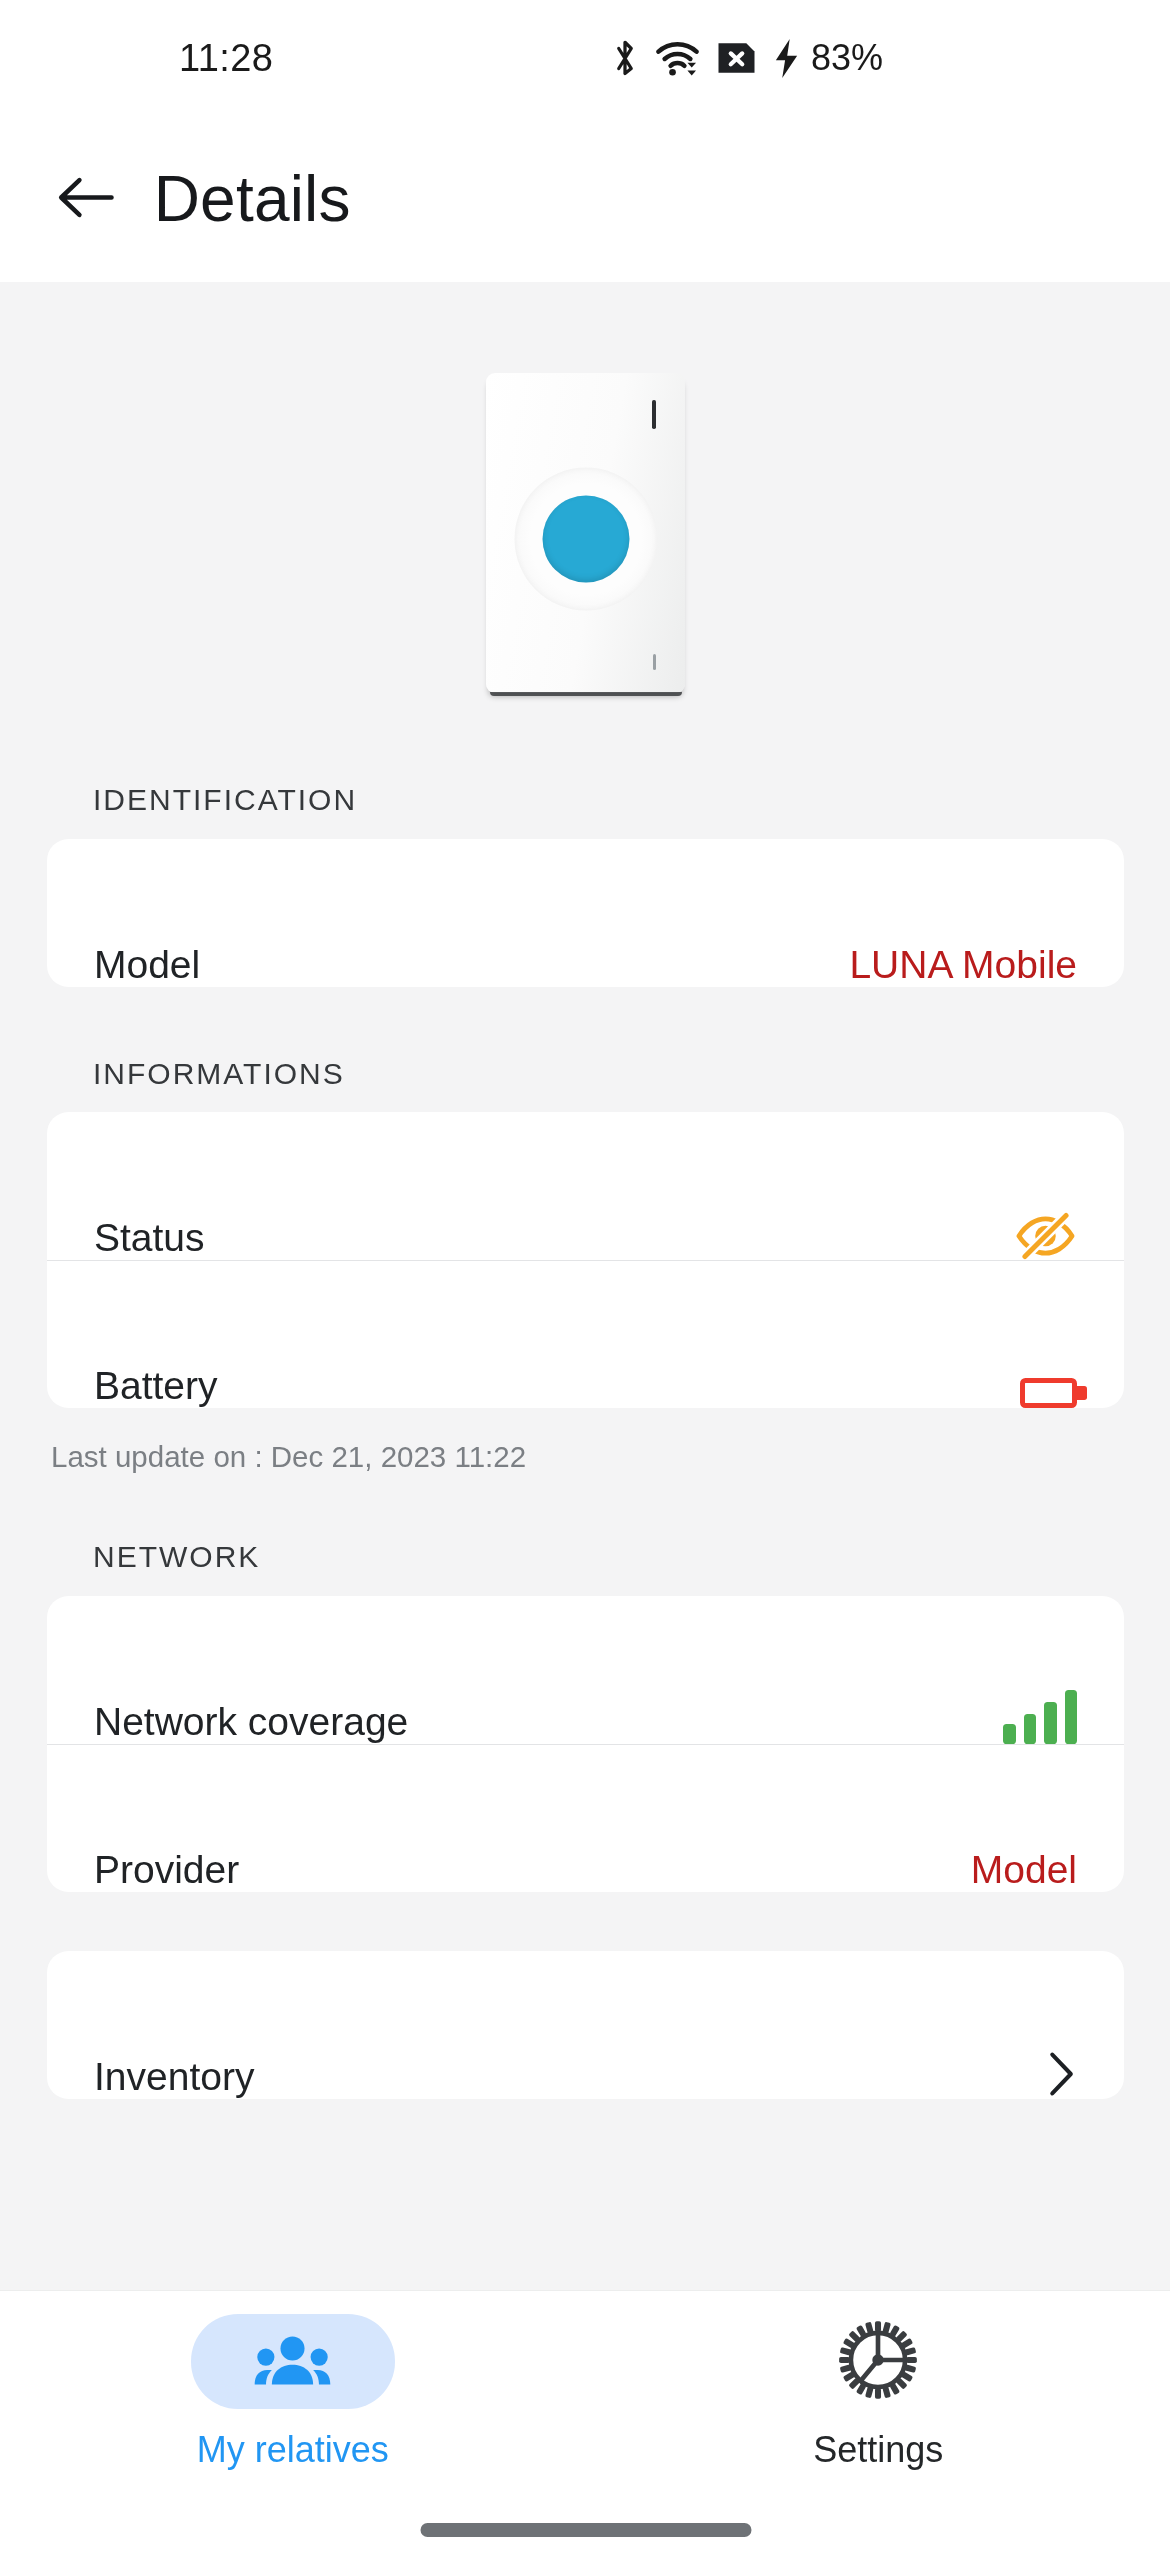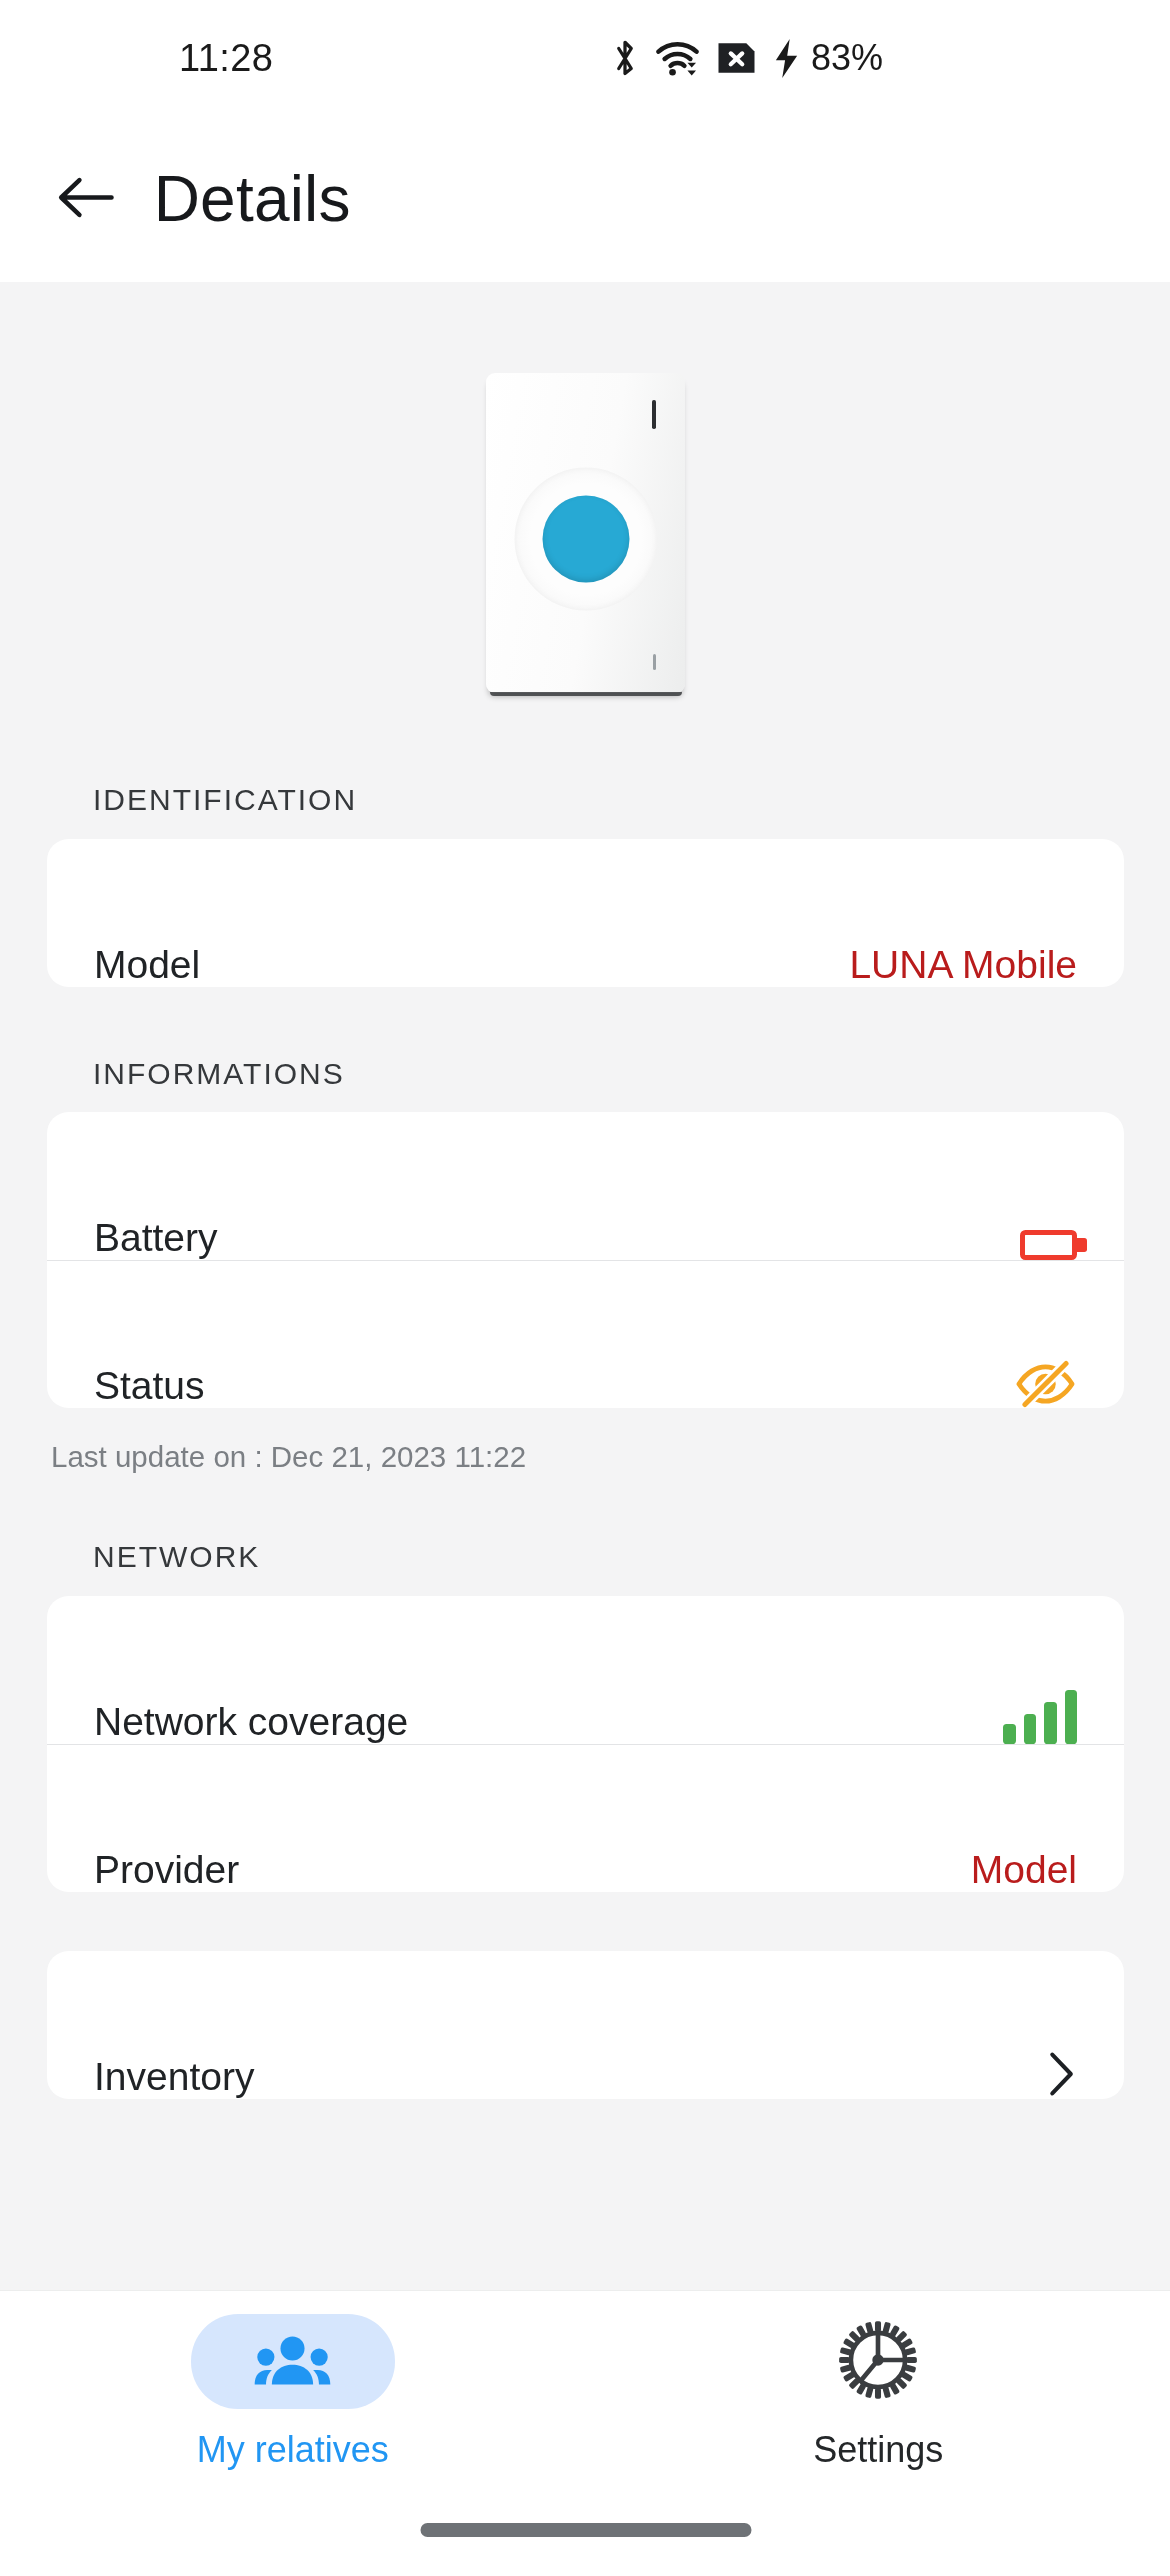--- a/index.html
+++ b/index.html
@@ -225,37 +225,37 @@
         <span class="row-label">Model</span>
         <span class="row-value">LUNA Mobile</span>
       </div>
     </div>
 
     <div class="block-gap-a"></div>
 
     <div class="section-label">INFORMATIONS</div>
     <div class="card">
       <div class="row">
-        <span class="row-label">Battery</span>
-        <span class="row-icon">
-          <span class="bat-empty">
-            <span class="shell"></span>
-            <span class="nub"></span>
-          </span>
-        </span>
-      </div>
-      <div class="row">
         <span class="row-label">Status</span>
         <span class="row-icon">
           <svg width="63" height="48" viewBox="0 0 36 28">
             <path d="M2.5 14 C7 7, 13 4, 18 4 C23 4, 29 7, 33.5 14 C29 21, 23 24, 18 24 C13 24, 7 21, 2.5 14 Z" fill="none" stroke="#f5a623" stroke-width="2.8" stroke-linejoin="round"></path>
             <circle cx="18" cy="14" r="6" fill="#f5a623"></circle>
             <path d="M6 26 L30 2" stroke="#ffffff" stroke-width="6" stroke-linecap="round"></path>
             <path d="M6 26 L30 2" stroke="#f5a623" stroke-width="2.9" stroke-linecap="round"></path>
           </svg>
+        </span>
+      </div>
+      <div class="row">
+        <span class="row-label">Battery</span>
+        <span class="row-icon">
+          <span class="bat-empty">
+            <span class="shell"></span>
+            <span class="nub"></span>
+          </span>
         </span>
       </div>
     </div>
     <div class="hint">Last update on : Dec 21, 2023 11:22</div>
 
     <div class="block-gap-b"></div>
 
     <div class="section-label">NETWORK</div>
     <div class="card">
       <div class="row">

